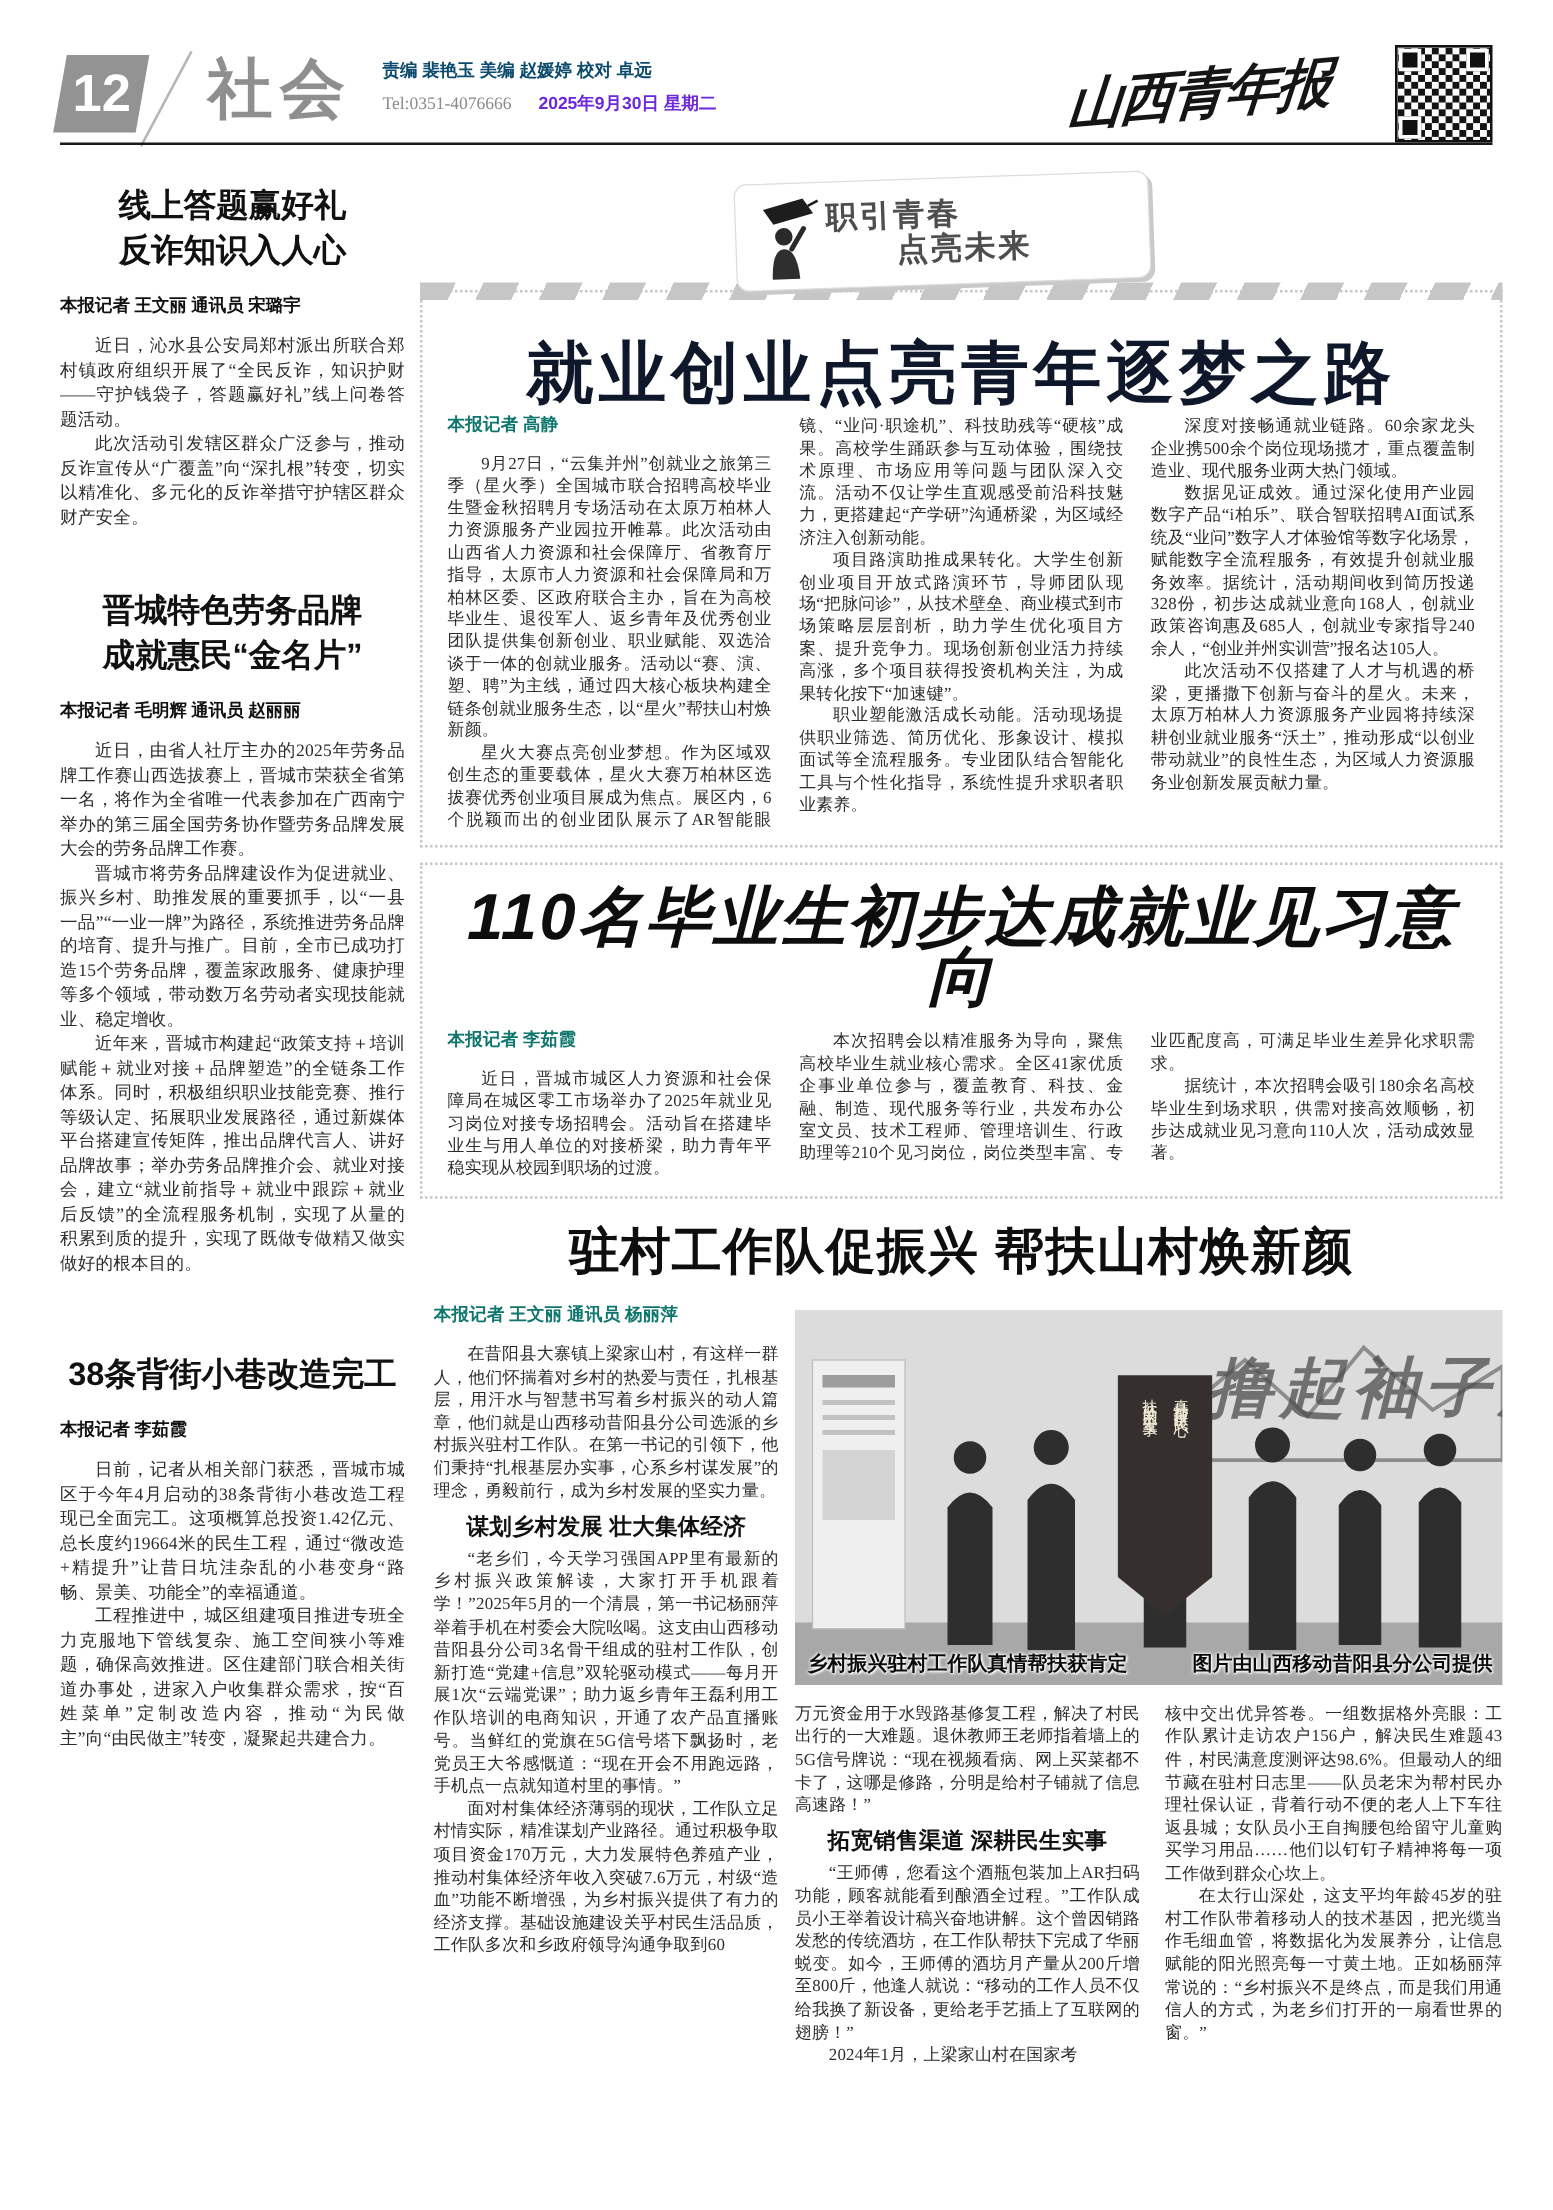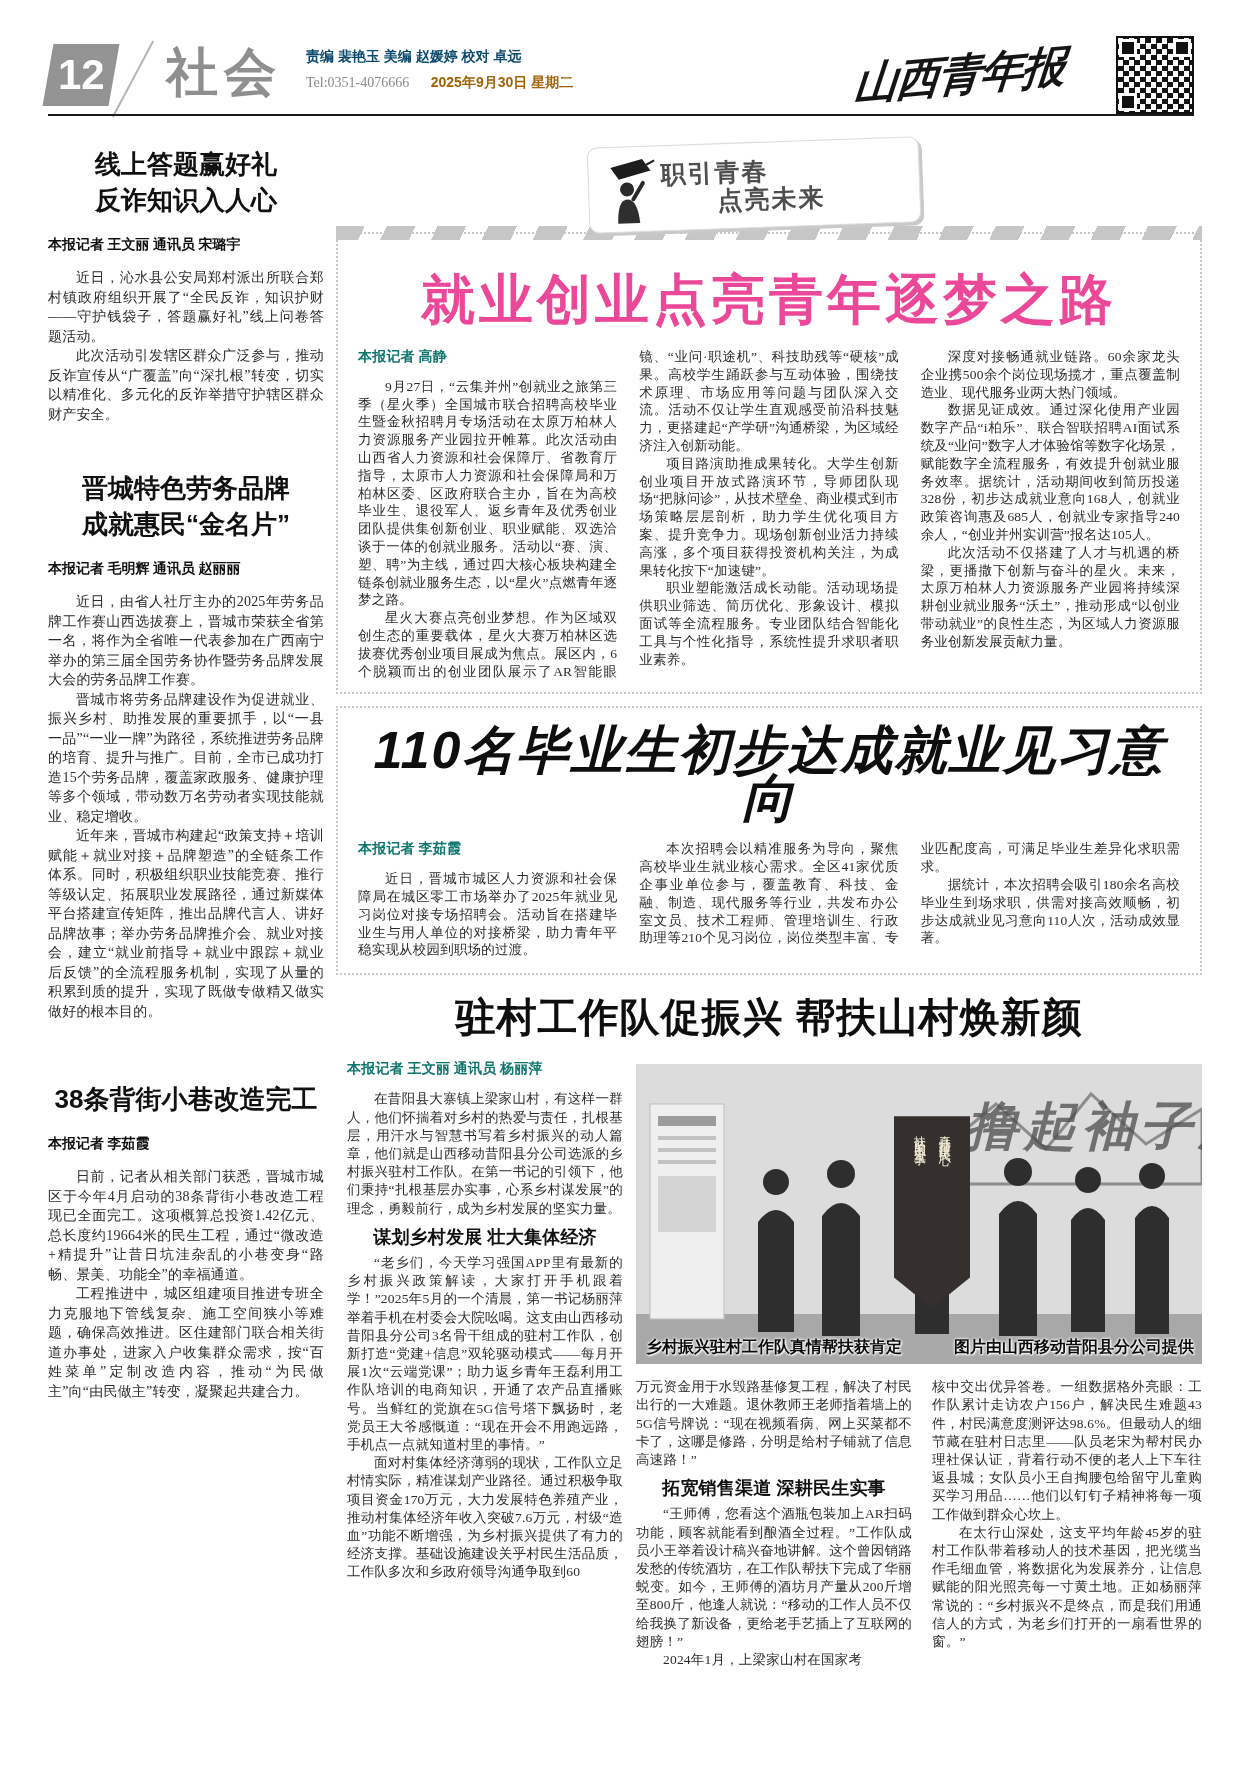--- a/index.html
+++ b/index.html
@@ -11,21 +11,21 @@
            transform:skewX(-10deg);display:flex;align-items:center;justify-content:center;}
   .pagenum span{color:#fff;font-family:"Liberation Sans","DejaVu Sans",sans-serif;font-weight:bold;
            font-size:42px;transform:skewX(10deg);}
   .diag{position:absolute;left:84px;top:-4px;width:2px;height:86px;background:#b5b5b5;transform:rotate(28deg);}
   .section-title{position:absolute;left:118px;top:0px;font-size:52px;font-weight:bold;color:#8f8f8f;
            letter-spacing:6px;line-height:66px;}
   .hmeta{position:absolute;left:258px;top:8px;width:420px;}
   .editors{font-family:"Liberation Sans","DejaVu Sans",sans-serif;font-weight:bold;font-size:14px;color:#0c4a6e;}
   .meta-row{margin-top:8px;font-size:14px;}
   .tel{color:#8a8a8a;margin-right:18px;}
-  .pdate{font-family:"Liberation Sans","DejaVu Sans",sans-serif;font-weight:bold;color:#a16207;}
+  .pdate{font-family:"Liberation Sans","DejaVu Sans",sans-serif;font-weight:bold;color:#6d28d9;}
   .masthead{position:absolute;right:130px;top:6px;font-size:44px;font-weight:bold;font-style:italic;
            color:#151515;transform:rotate(-5deg) skewX(-10deg);letter-spacing:-2px;white-space:nowrap;}
   .qr{position:absolute;right:0;top:-4px;width:74px;height:74px;border:2px solid #111;
       background:repeating-conic-gradient(#141414 0% 25%, #fdfdfd 0% 50%) 0 0/11px 11px;}
   .qr i{position:absolute;width:18px;height:18px;background:#111;border:3px solid #fff;box-sizing:border-box;}
   .qr i.tl{left:1px;top:1px}.qr i.tr{right:1px;top:1px}.qr i.bl{left:1px;bottom:1px}
   .hdr-rule{position:absolute;left:48px;right:48px;top:114px;height:2px;background:#1a1a1a;}
   
   .left-col{position:absolute;left:48px;top:146px;width:276px;height:1600px;overflow:hidden;}
   .sm-head{font-family:"Liberation Sans","DejaVu Sans",sans-serif;font-weight:900;color:#111;
@@ -43,22 +43,22 @@
          border:1px solid #dcdcdc;border-radius:10px;box-shadow:3px 3px 0 #c9c9c9;
          transform:rotate(-2deg);display:flex;align-items:center;z-index:3;}
   .badge svg{margin-left:8px;}
   .badge-text{font-family:"Liberation Sans","DejaVu Sans",sans-serif;font-weight:900;color:#4e4e4e;
          font-size:25px;line-height:28px;letter-spacing:2px;}
   .badge-text .l2{display:block;margin-left:56px;}
   .box{position:relative;border:2px dotted #c7c7c7;background:#fff;}
   .box1{margin-top:0;padding:14px 20px 12px 20px;}
   .road{position:absolute;left:-2px;right:-2px;top:-8px;height:14px;
         background:repeating-linear-gradient(115deg,#c6c6c6 0 26px,transparent 26px 46px);}
-  .main-headline{font-family:"Liberation Sans","DejaVu Sans",sans-serif;font-weight:900;color:#ec4899;
-        font-size:54px;line-height:62px;text-align:center;letter-spacing:4px;margin:20px 0 18px 0;}
+  .main-headline{font-family:"Liberation Sans","DejaVu Sans",sans-serif;font-weight:900;color:#0f172a;
+        font-size:54px;line-height:62px;text-align:center;letter-spacing:4px;margin:20px 0 2px 0;}
   .cols{column-gap:22px;font-size:13.5px;line-height:17.8px;text-align:justify;letter-spacing:0.2px;}
   .cols-3{column-count:3;}
   .byline-in{font-weight:bold;font-size:14px;color:#0f766e;margin:0 0 12px 0;}
   .cols .body-p{font-size:13.5px;line-height:17.8px;}
   .box2{margin-top:12px;padding:10px 20px 14px 20px;}
   .mid-headline{font-family:"Liberation Sans","DejaVu Sans",sans-serif;font-weight:900;color:#0e0e0e;
         font-size:52px;line-height:48px;text-align:center;letter-spacing:2px;margin:8px 0 18px 0;font-style:italic;}
   
   .art3-headline{font-family:"Liberation Sans","DejaVu Sans",sans-serif;font-weight:900;color:#0e0e0e;
         font-size:40px;line-height:48px;text-align:center;letter-spacing:1px;margin:18px 0 19px 0;}
@@ -160,21 +160,21 @@
           <span class="l2">点亮未来</span>
         </div>
       </div>
     </div>
 
     <div class="box box1">
       <div class="road"></div>
       <h1 class="main-headline">就业创业点亮青年逐梦之路</h1>
       <div class="cols cols-3">
         <div class="byline-in">本报记者 高静</div>
-        <p class="body-p">9月27日，“云集并州”创就业之旅第三季（星火季）全国城市联合招聘高校毕业生暨金秋招聘月专场活动在太原万柏林人力资源服务产业园拉开帷幕。此次活动由山西省人力资源和社会保障厅、省教育厅指导，太原市人力资源和社会保障局和万柏林区委、区政府联合主办，旨在为高校毕业生、退役军人、返乡青年及优秀创业团队提供集创新创业、职业赋能、双选洽谈于一体的创就业服务。活动以“赛、演、塑、聘”为主线，通过四大核心板块构建全链条创就业服务生态，以“星火”点燃青年逐梦之路。</p>
+        <p class="body-p">9月27日，“云集并州”创就业之旅第三季（星火季）全国城市联合招聘高校毕业生暨金秋招聘月专场活动在太原万柏林人力资源服务产业园拉开帷幕。此次活动由山西省人力资源和社会保障厅、省教育厅指导，太原市人力资源和社会保障局和万柏林区委、区政府联合主办，旨在为高校毕业生、退役军人、返乡青年及优秀创业团队提供集创新创业、职业赋能、双选洽谈于一体的创就业服务。活动以“赛、演、塑、聘”为主线，通过四大核心板块构建全链条创就业服务生态，以“星火”帮扶山村焕新颜。</p>
         <p class="body-p">星火大赛点亮创业梦想。作为区域双创生态的重要载体，星火大赛万柏林区选拔赛优秀创业项目展成为焦点。展区内，6个脱颖而出的创业团队展示了AR智能眼镜、“业问·职途机”、科技助残等“硬核”成果。高校学生踊跃参与互动体验，围绕技术原理、市场应用等问题与团队深入交流。活动不仅让学生直观感受前沿科技魅力，更搭建起“产学研”沟通桥梁，为区域经济注入创新动能。</p>
         <p class="body-p">项目路演助推成果转化。大学生创新创业项目开放式路演环节，导师团队现场“把脉问诊”，从技术壁垒、商业模式到市场策略层层剖析，助力学生优化项目方案、提升竞争力。现场创新创业活力持续高涨，多个项目获得投资机构关注，为成果转化按下“加速键”。</p>
         <p class="body-p">职业塑能激活成长动能。活动现场提供职业筛选、简历优化、形象设计、模拟面试等全流程服务。专业团队结合智能化工具与个性化指导，系统性提升求职者职业素养。</p>
         <p class="body-p">深度对接畅通就业链路。60余家龙头企业携500余个岗位现场揽才，重点覆盖制造业、现代服务业两大热门领域。</p>
         <p class="body-p">数据见证成效。通过深化使用产业园数字产品“i柏乐”、联合智联招聘AI面试系统及“业问”数字人才体验馆等数字化场景，赋能数字全流程服务，有效提升创就业服务效率。据统计，活动期间收到简历投递328份，初步达成就业意向168人，创就业政策咨询惠及685人，创就业专家指导240余人，“创业并州实训营”报名达105人。</p>
         <p class="body-p">此次活动不仅搭建了人才与机遇的桥梁，更播撒下创新与奋斗的星火。未来，太原万柏林人力资源服务产业园将持续深耕创业就业服务“沃土”，推动形成“以创业带动就业”的良性生态，为区域人力资源服务业创新发展贡献力量。</p>
       </div>
     </div>
 
     <div class="box box2">

